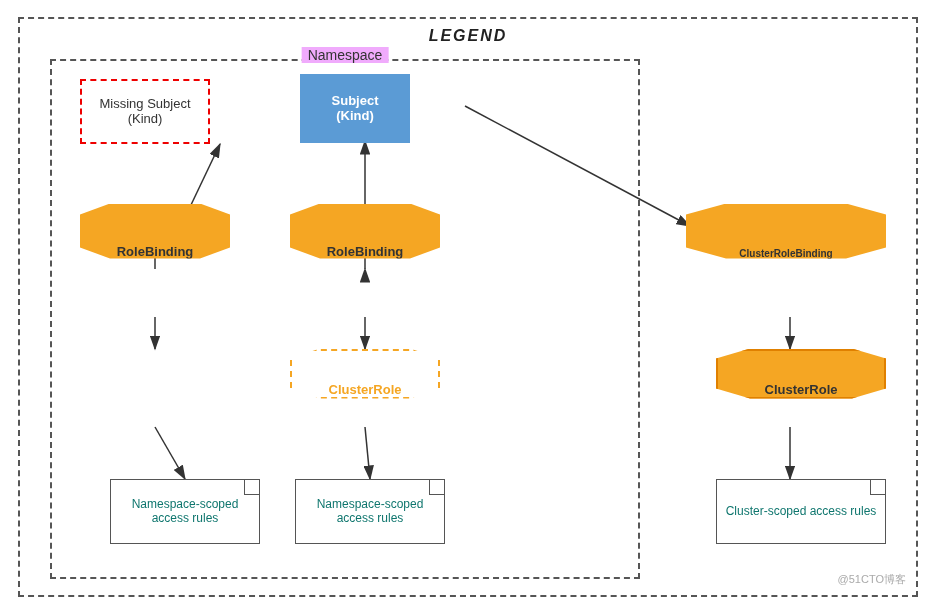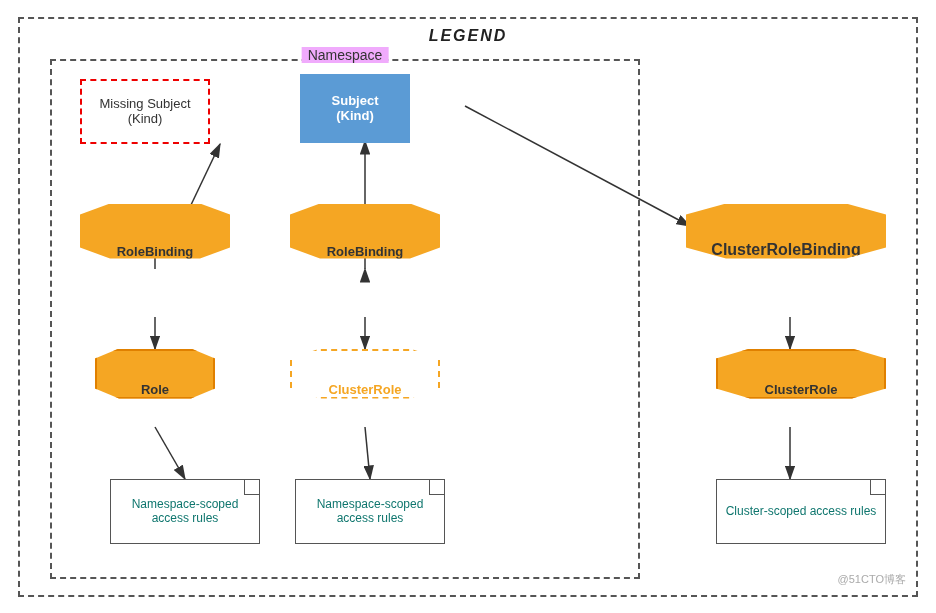--- a/index.html
+++ b/index.html
@@ -114,21 +114,21 @@
     }
 
     
     .clusterrolebinding {
       right: 30px;
       top: 185px;
       width: 200px;
       height: 55px;
       background: #f5a623;
       color: #333;
-      font-size: 16px;
+      font-size: 10px;
     }
 
     
     .role {
       left: 75px;
       top: 330px;
       width: 120px;
       height: 50px;
       background: #f5a623;
       border: 2px solid #e08000;
@@ -281,23 +281,20 @@
   </div>
 
   <div class="shape octagon rolebinding-right">
     <span>RoleBinding</span>
   </div>
 
   <div class="shape octagon clusterrolebinding">
     <span>ClusterRoleBinding</span>
   </div>
 
-  <div class="shape octagon role">
-    <span>Role</span>
-  </div>
 
   <div class="shape octagon clusterrole-dashed">
     <span>ClusterRole</span>
   </div>
 
   <div class="shape octagon clusterrole-solid">
     <span>ClusterRole</span>
   </div>
 
   <div class="doc doc-left">

